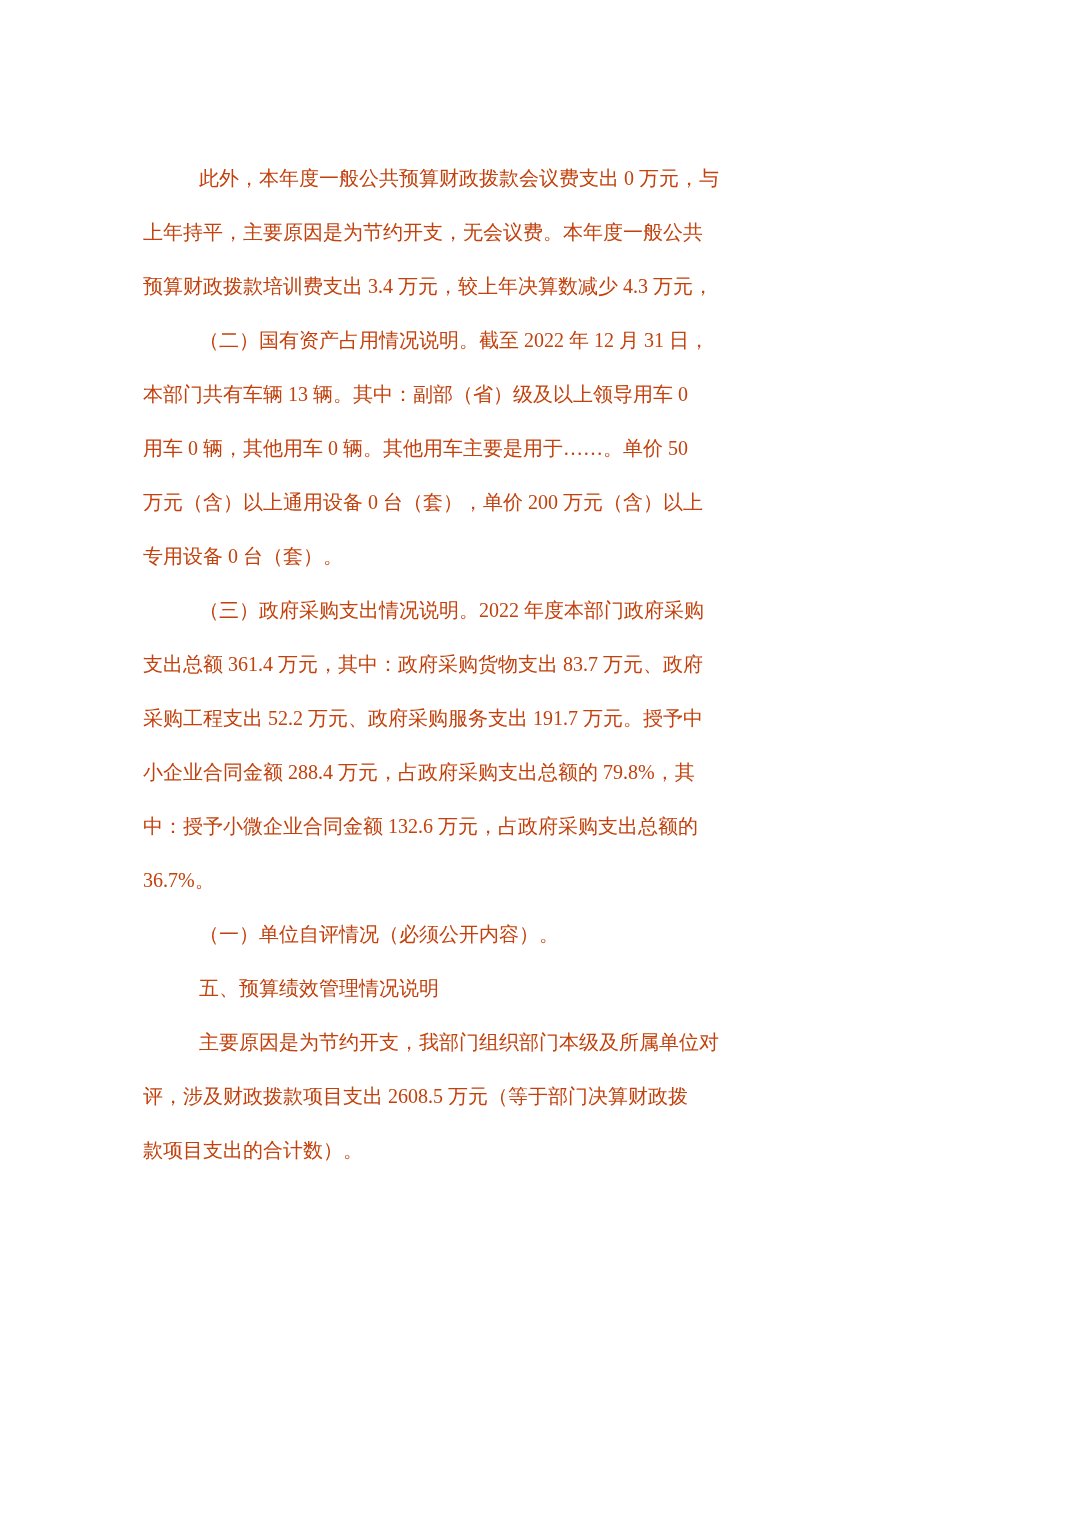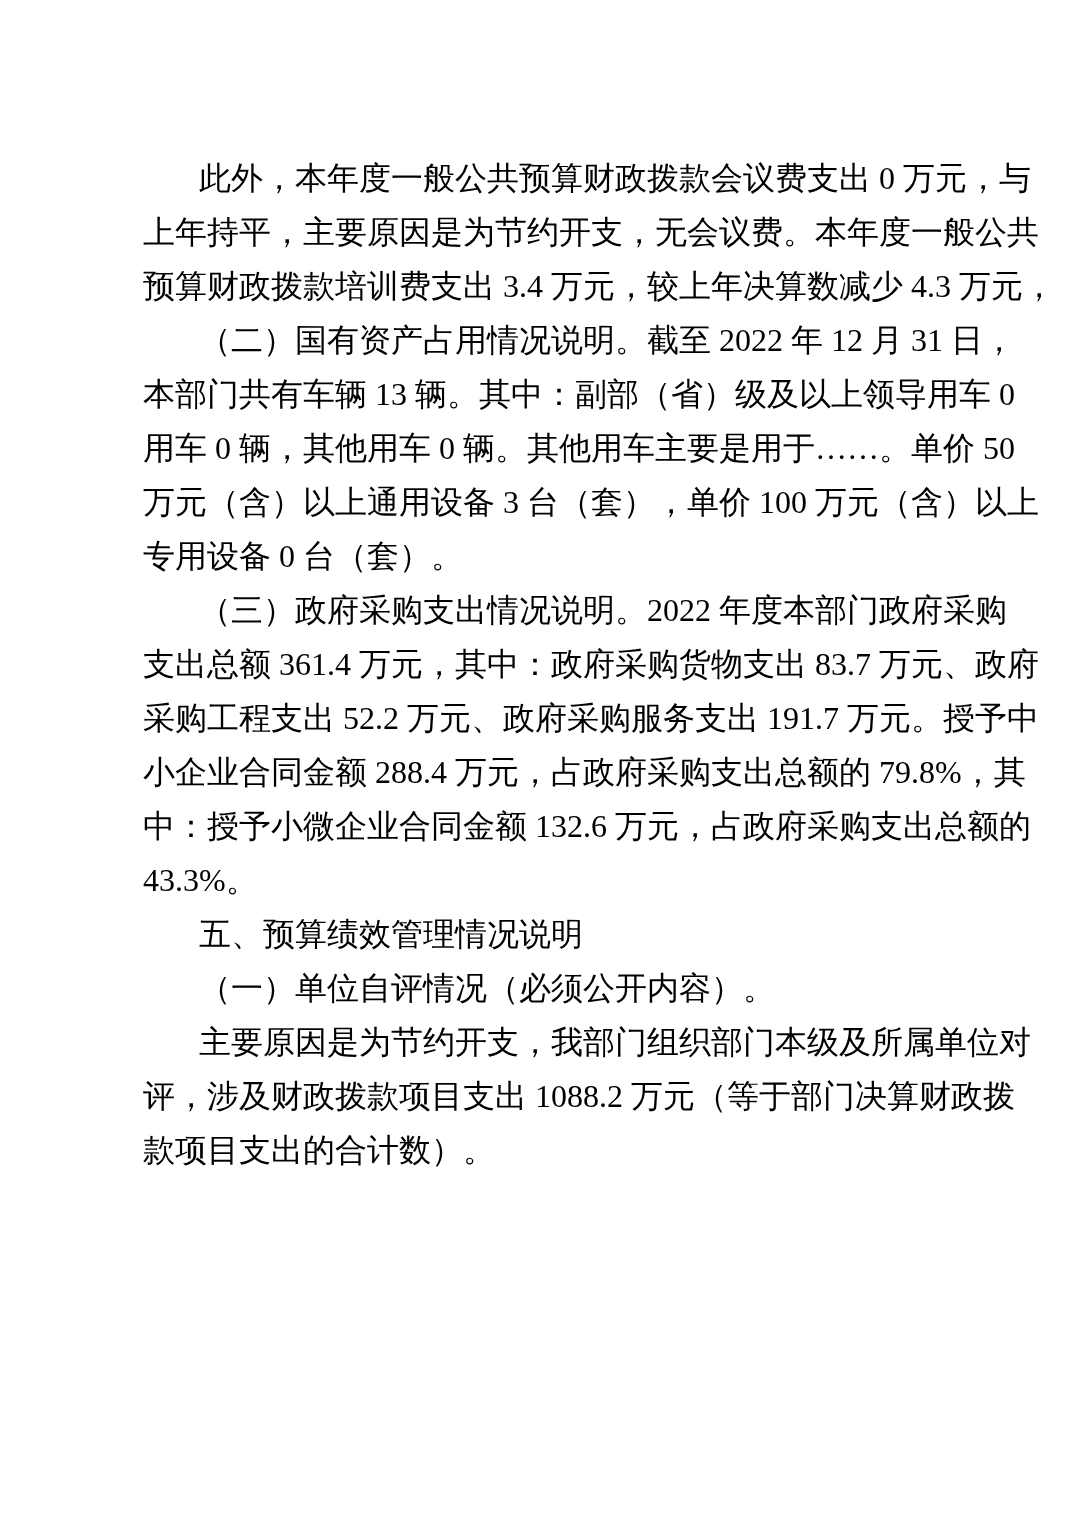--- a/index.html
+++ b/index.html
@@ -16,22 +16,22 @@
   .content {
     position: absolute;
     left: 143px;
     top: 151px;
     width: 800px;
     color: #000000;
   }
   .line {
     height: 54px;
     line-height: 54px;
-    font-size: 32px;
-    color: #000000;
+    font-size: 20px;
+    color: #c2410c;
     white-space: nowrap;
     text-align: left;
   }
   .indent { text-indent: 56px; }
 </style>
 </head>
 <body>
 
 <div class="page">
   <div class="content">
@@ -39,41 +39,41 @@
     <div>
       <div class="line indent">此外，本年度一般公共预算财政拨款会议费支出 0 万元，与</div>
       <div class="line">上年持平，主要原因是为节约开支，无会议费。本年度一般公共</div>
       <div class="line">预算财政拨款培训费支出 3.4 万元，较上年决算数减少 4.3 万元，</div>
     </div>
 
     <div>
       <div class="line indent">（二）国有资产占用情况说明。截至 2022 年 12 月 31 日，</div>
       <div class="line">本部门共有车辆 13 辆。其中：副部（省）级及以上领导用车 0</div>
       <div class="line">用车 0 辆，其他用车 0 辆。其他用车主要是用于……。单价 50</div>
-      <div class="line">万元（含）以上通用设备 3 台（套），单价 100 万元（含）以上</div>
+      <div class="line">万元（含）以上通用设备 0 台（套），单价 200 万元（含）以上</div>
       <div class="line">专用设备 0 台（套）。</div>
     </div>
 
     <div>
       <div class="line indent">（三）政府采购支出情况说明。2022 年度本部门政府采购</div>
       <div class="line">支出总额 361.4 万元，其中：政府采购货物支出 83.7 万元、政府</div>
       <div class="line">采购工程支出 52.2 万元、政府采购服务支出 191.7 万元。授予中</div>
       <div class="line">小企业合同金额 288.4 万元，占政府采购支出总额的 79.8%，其</div>
       <div class="line">中：授予小微企业合同金额 132.6 万元，占政府采购支出总额的</div>
-      <div class="line">43.3%。</div>
+      <div class="line">36.7%。</div>
+    </div>
+
+    <div>
+      <div class="line indent">（一）单位自评情况（必须公开内容）。</div>
     </div>
 
     <div>
       <div class="line indent">五、预算绩效管理情况说明</div>
     </div>
 
     <div>
-      <div class="line indent">（一）单位自评情况（必须公开内容）。</div>
-    </div>
-
-    <div>
       <div class="line indent">主要原因是为节约开支，我部门组织部门本级及所属单位对</div>
-      <div class="line">评，涉及财政拨款项目支出 1088.2 万元（等于部门决算财政拨</div>
+      <div class="line">评，涉及财政拨款项目支出 2608.5 万元（等于部门决算财政拨</div>
       <div class="line">款项目支出的合计数）。</div>
     </div>
 
   </div>
 </div>
 
 </body></html>

